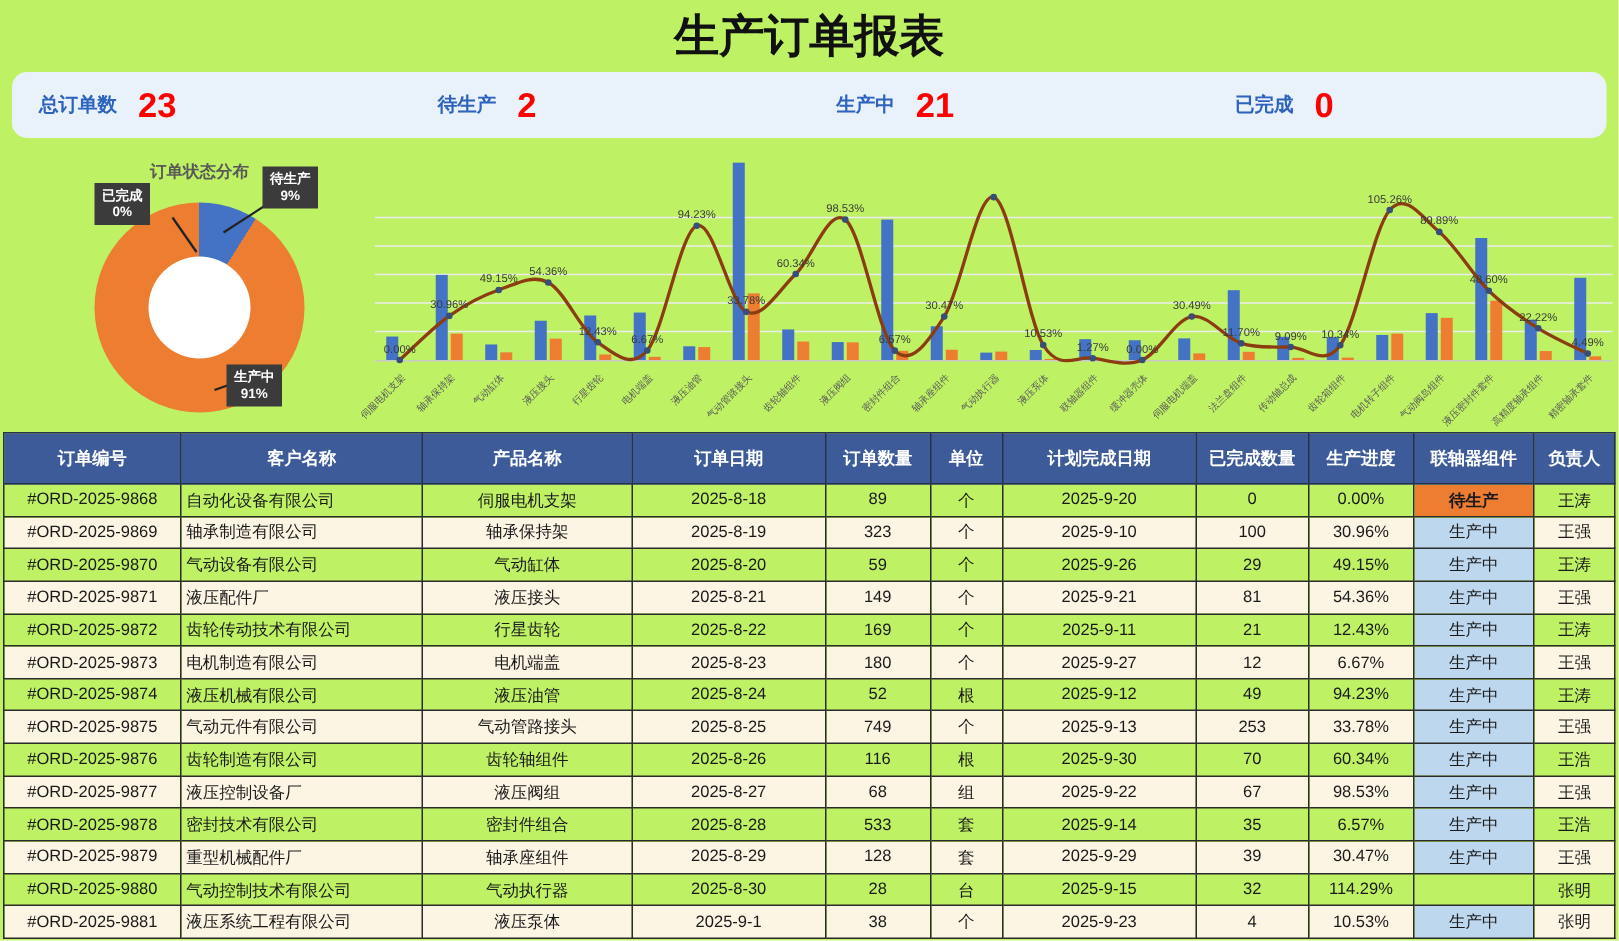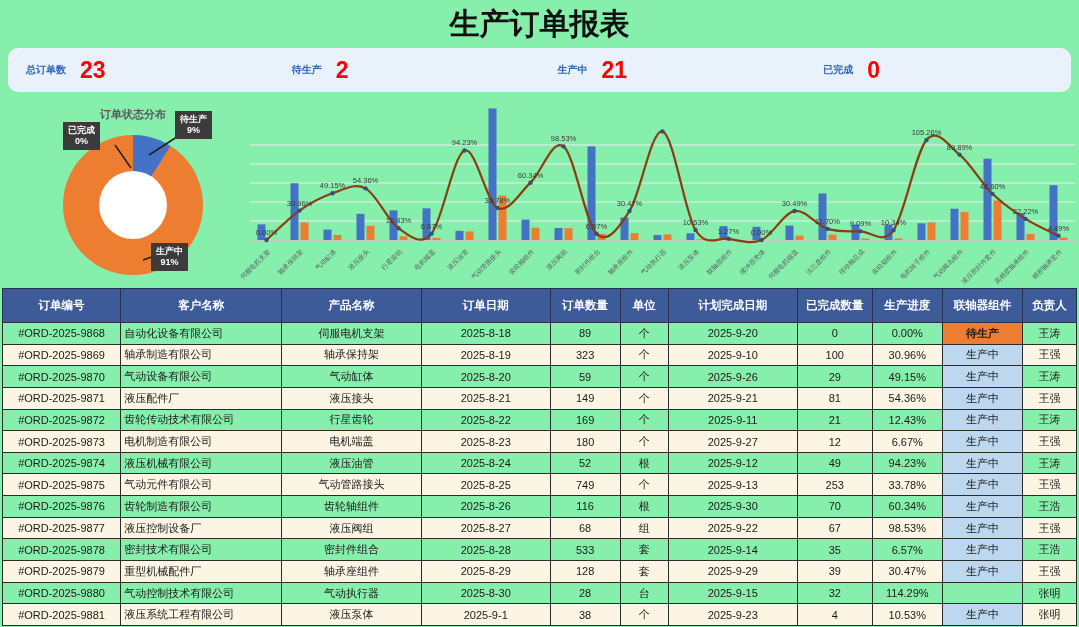--- a/index.html
+++ b/index.html
@@ -1,27 +1,27 @@
 <!DOCTYPE html>
 <html><head>
 <meta charset="utf-8">
 <style>
   * { margin:0; padding:0; box-sizing:border-box; }
   html,body { background:#fff; font-family:"Liberation Sans","DejaVu Sans",sans-serif; }
-  .page { position:relative; width:1079px; height:627px; overflow:hidden; background:#86efac; }
+  .page { position:relative; width:1079px; height:627px; overflow:hidden; background:#bef264; }
 
   
   .title { position:absolute; top:4px; left:0; width:100%; text-align:center;
            font-size:30px; font-weight:bold; color:#111; }
 
   
   .stats { position:absolute; top:48px; left:8px; right:8px; height:44px;
            background:#E9F1FB; border-radius:10px; display:flex; align-items:center; }
   .stat { width:25%; padding-left:18px; display:flex; align-items:center; }
-  .stat .s-label { color:#2E63BE; font-weight:bold; font-size:10px; }
+  .stat .s-label { color:#2E63BE; font-weight:bold; font-size:13px; }
   .stat .s-value { color:#FF0000; font-weight:bold; font-size:23px; margin-left:14px; }
 
   
   .charts { position:absolute; top:95px; left:0; width:1079px; height:190px; }
   .donut-panel { position:absolute; left:0; top:0; width:240px; height:190px;margin-left:23px; }
   .donut-title { position:absolute; top:12px; left:0; width:220px; text-align:center;
                  font-size:11px; font-weight:bold; color:#595959; }
   .donut { position:absolute; left:40px; top:40px; width:140px; height:140px; border-radius:50%; }
   .donut-hole { position:absolute; left:76px; top:76px; width:68px; height:68px;
                 border-radius:50%; background:#fff; }

